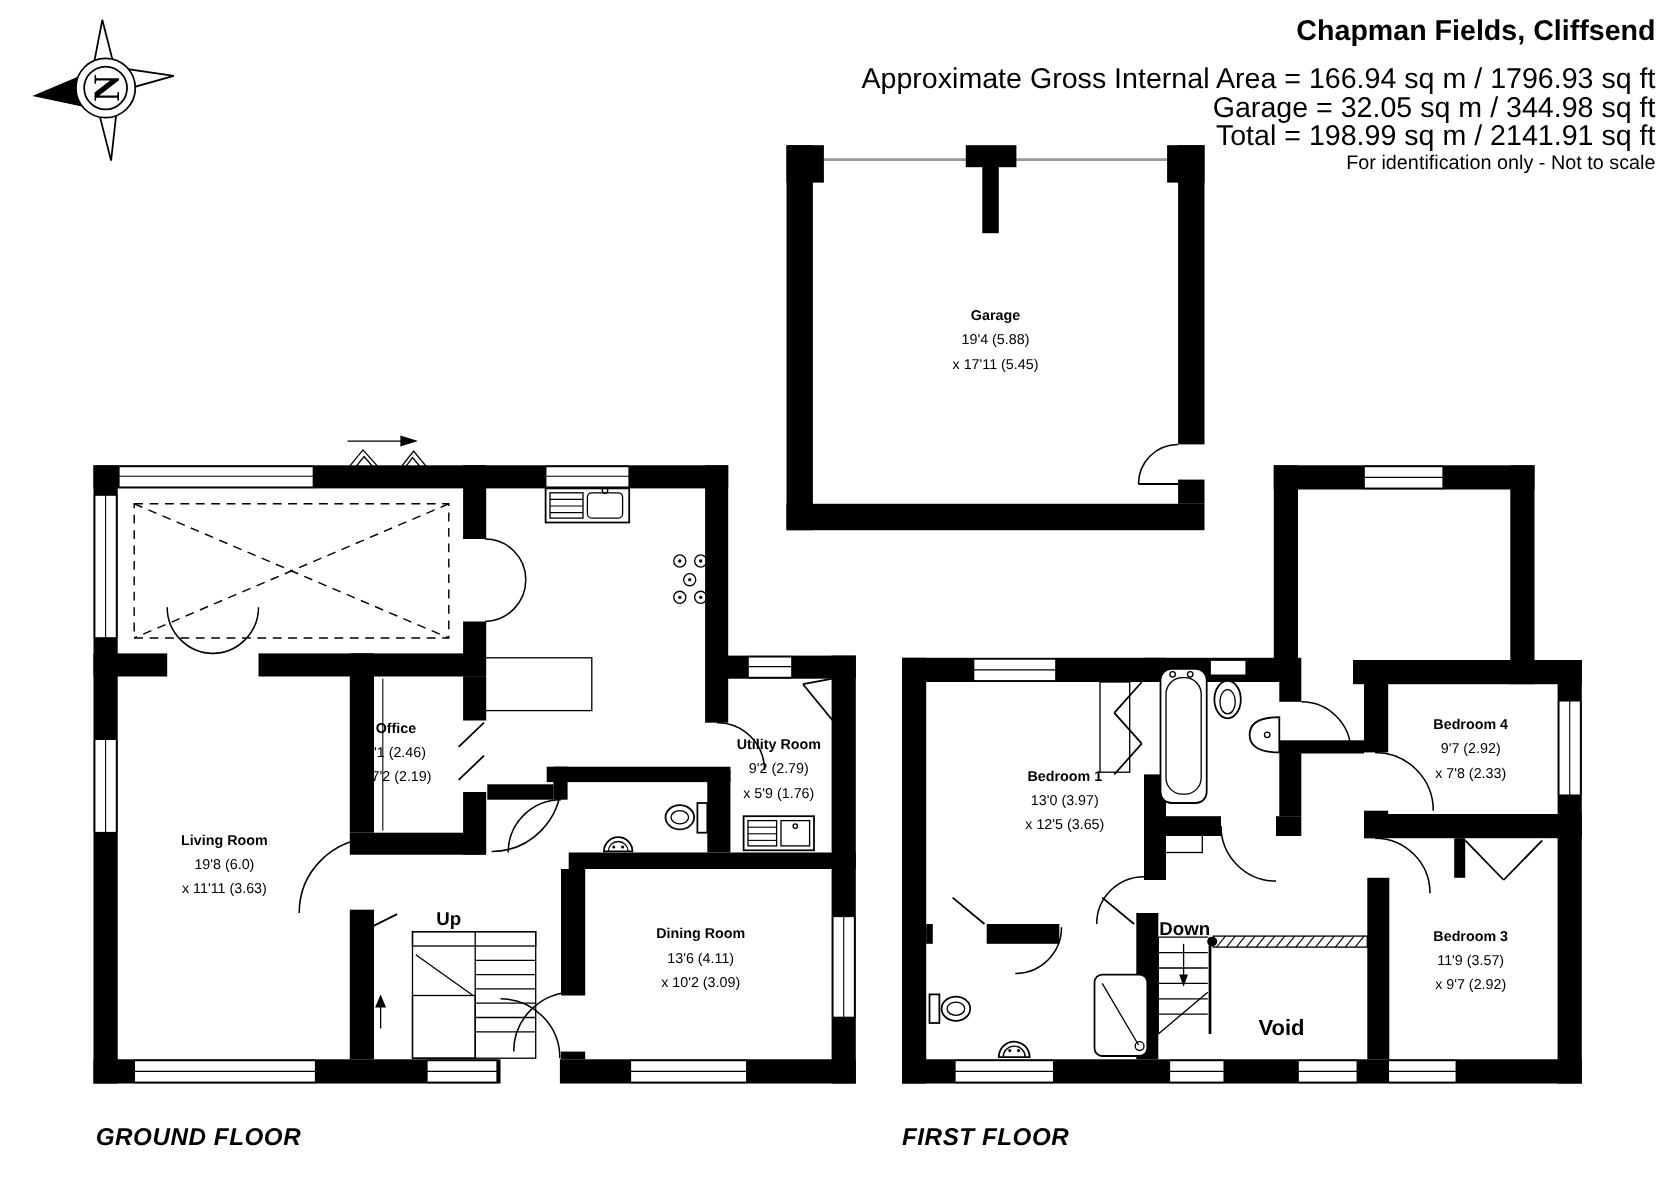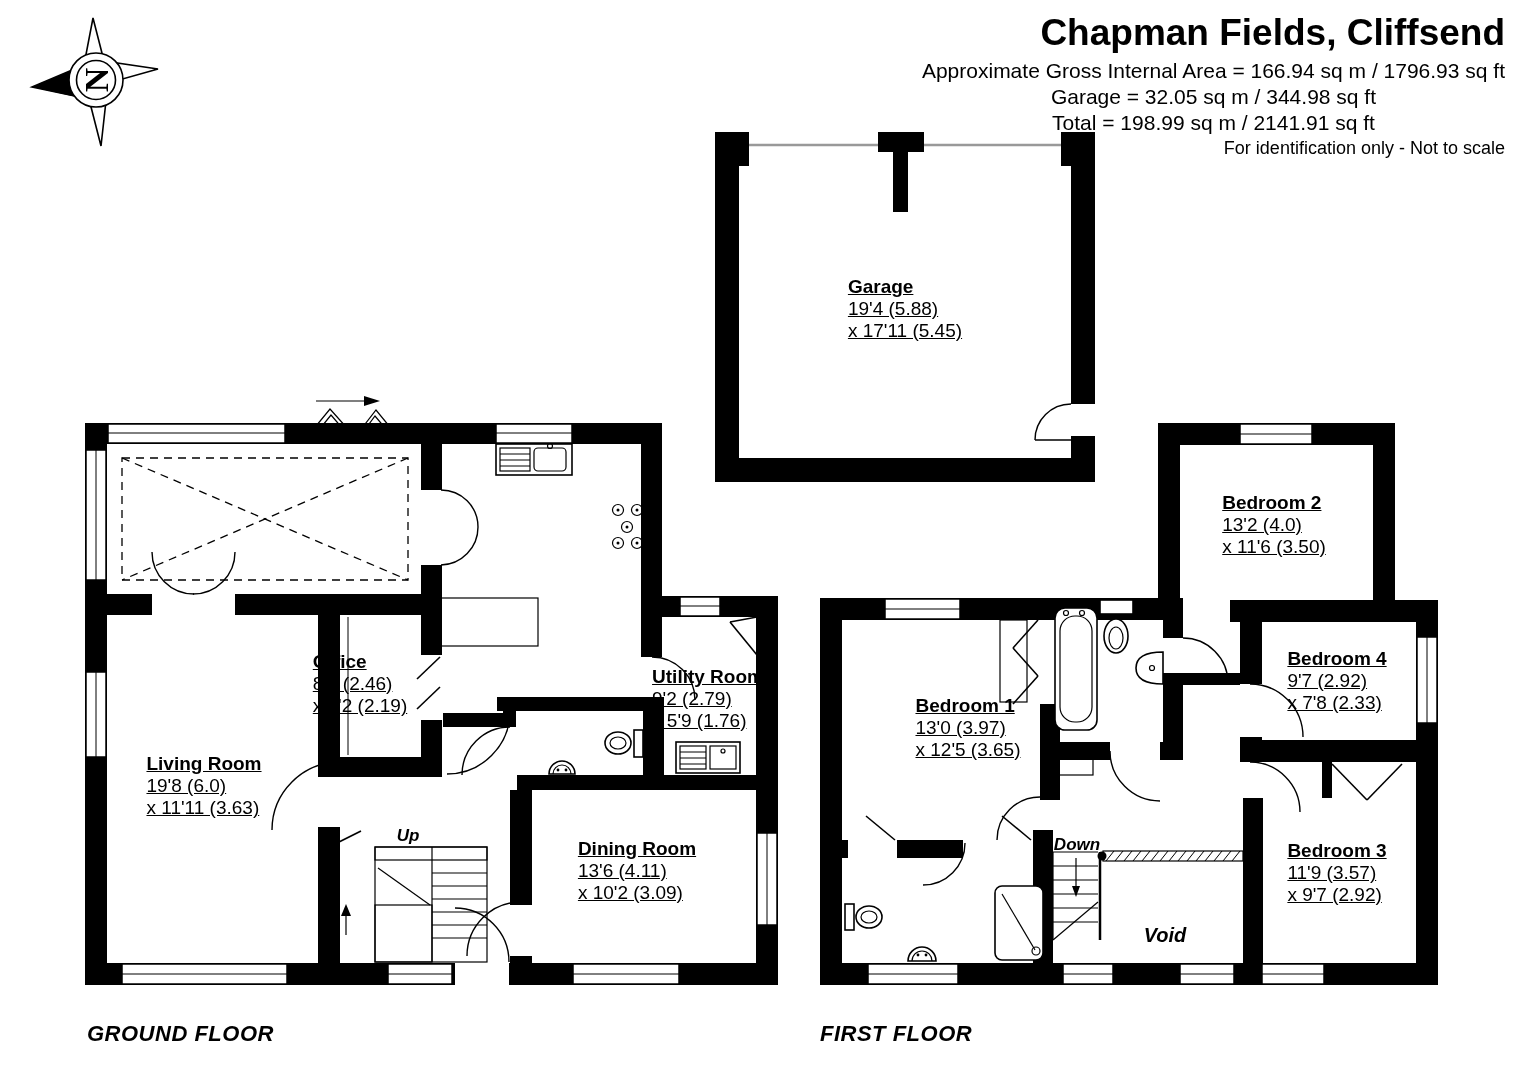--- a/index.html
+++ b/index.html
@@ -1,26 +1,26 @@
 <!DOCTYPE html>
 <html><head>
 <meta charset="utf-8">
 <style>
   html,body{margin:0;padding:0;background:#fff;}
   #canvas{position:relative;width:1526px;height:1080px;background:#fff;overflow:hidden;
           font-family:"Liberation Sans",sans-serif;color:#000;}
   #plan-svg{position:absolute;left:0;top:0;}
   .hdr{position:absolute;right:21px;text-align:right;white-space:nowrap;}
-  .hdr-title{top:12px;font-size:37px;font-weight:bold;}
-  .hdr-lines{top:58px;font-size:21px;line-height:26px;text-align:center;}
+  .hdr-title{top:12px;font-size:26px;font-weight:bold;}
+  .hdr-lines{top:58px;font-size:26px;line-height:26px;}
   .hdr-note{top:138px;font-size:18px;}
-  .room-label{position:absolute;transform:translateX(-50%);
-              font-size:19px;line-height:22px;white-space:nowrap;text-decoration:underline;}
+  .room-label{position:absolute;transform:translateX(-50%);text-align:center;
+              font-size:13px;line-height:22px;white-space:nowrap;}
   .room-label .rname{font-weight:bold;}
-  .small-label{position:absolute;transform:translateX(-50%);font-size:17px;font-weight:bold;white-space:nowrap;font-style:italic;}
+  .small-label{position:absolute;transform:translateX(-50%);font-size:17px;font-weight:bold;white-space:nowrap;}
   .void-label{font-size:20px;margin-top:30px;}
   .floor-label{position:absolute;font-size:22px;font-weight:bold;letter-spacing:.5px;white-space:nowrap;font-style:italic;}
   svg .wall{fill:#000;stroke:none;}
   svg .win{fill:#fff;stroke:#000;stroke-width:1.5;}
   svg .winline{stroke:#000;stroke-width:1;}
   svg .arc{fill:none;stroke:#000;stroke-width:1.4;}
   svg .leaf{stroke:#000;stroke-width:1.6;fill:none;}
   svg .fix{fill:#fff;stroke:#000;stroke-width:1.6;}
   svg .thin{fill:none;stroke:#000;stroke-width:1.2;}
   svg .dash{fill:none;stroke:#000;stroke-width:1.3;stroke-dasharray:8 6;}
@@ -363,25 +363,20 @@
     <div class="rdim">13'6 (4.11)</div>
     <div class="rdim">x 10'2 (3.09)</div>
   </div>
 
   <div class="room-label" style="left:968px;top:695px">
     <div class="rname">Bedroom 1</div>
     <div class="rdim">13'0 (3.97)</div>
     <div class="rdim">x 12'5 (3.65)</div>
   </div>
 
-  <div class="room-label" style="left:1274px;top:492px">
-    <div class="rname">Bedroom 2</div>
-    <div class="rdim">13'2 (4.0)</div>
-    <div class="rdim">x 11'6 (3.50)</div>
-  </div>
 
   <div class="room-label" style="left:1337px;top:648px">
     <div class="rname">Bedroom 4</div>
     <div class="rdim">9'7 (2.92)</div>
     <div class="rdim">x 7'8 (2.33)</div>
   </div>
 
   <div class="room-label" style="left:1337px;top:840px">
     <div class="rname">Bedroom 3</div>
     <div class="rdim">11'9 (3.57)</div>

